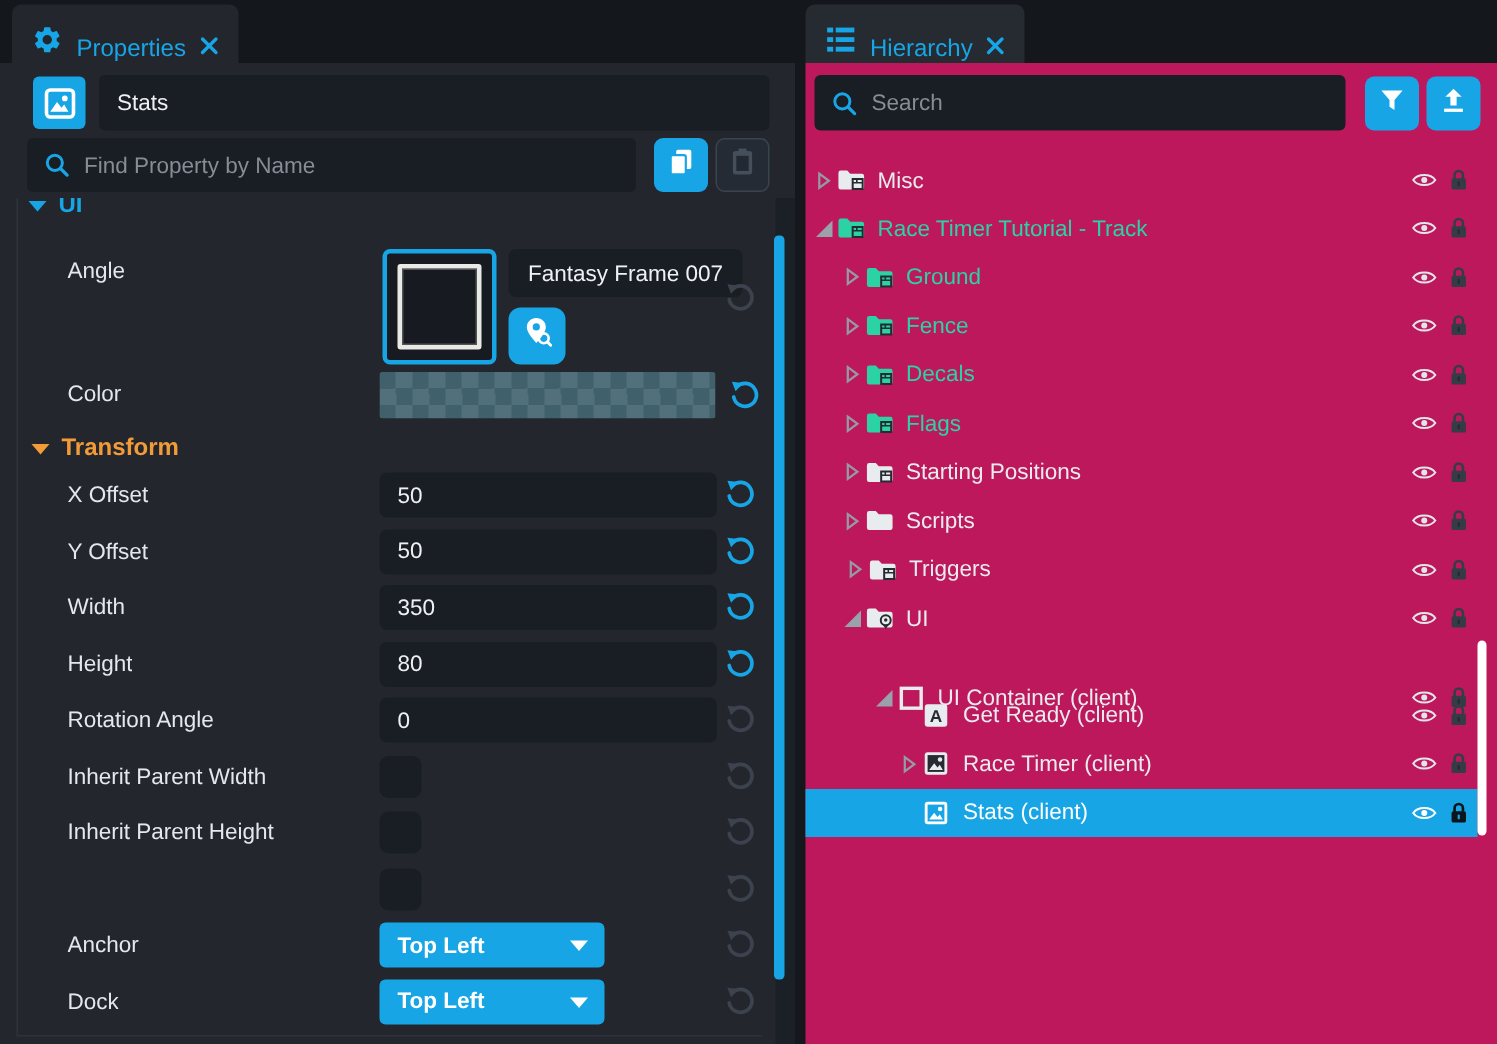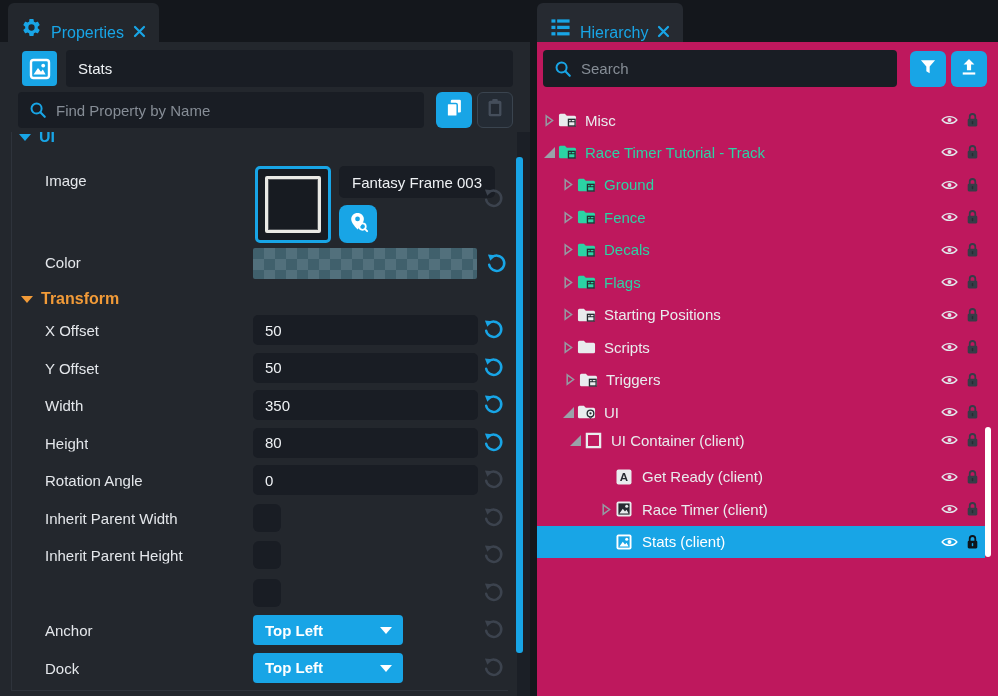--- a/index.html
+++ b/index.html
@@ -135,26 +135,26 @@
 
       <div class="pcontent">
         <div class="guide-v"></div>
         <div class="guide-h"></div>
 
         <div class="sect-head ui-head">
           <span class="tri-down"></span>
           <span>UI</span>
         </div>
 
-        <span class="plabel" style="position:absolute; left:45px; top:40px;">Image</span>
+        <span class="plabel" style="position:absolute; left:45px; top:40px;">Angle</span>
         <div class="img-preview">
             <div class="img-frame"></div>
           </div>
         <div class="asset-chip">
-            <span>Fantasy Frame 003</span>
+            <span>Fantasy Frame 007</span>
           </div>
         <div class="pick-btn">
           <span><svg width="23" height="23" viewBox="0 0 24 24">
                 <path d="M11 2 C7.2 2 4.4 4.8 4.4 8.3 C4.4 11.6 7.2 15 11 19.4 C14.8 15 17.6 11.6 17.6 8.3 C17.6 4.8 14.8 2 11 2 Z" fill="#fff"></path>
                 <circle cx="11" cy="8.3" r="2.5" fill="#18a5e6"></circle>
                 <circle cx="16.2" cy="16.2" r="3.4" fill="none" stroke="#fff" stroke-width="1.8"></circle>
                 <path d="M18.7 18.7 L21 21" stroke="#fff" stroke-width="2" stroke-linecap="round"></path>
               </svg></span>
         </div>
         <span class="reset" style="left:483px; top:56px;"><svg width="21" height="21" viewBox="0 0 22 22">
@@ -593,21 +593,21 @@
               </svg>
             </span>
     <span class="lockbox">
               <svg width="13" height="16" viewBox="0 0 16 20">
                 <path d="M4.5 9 V6 a3.5 3.5 0 0 1 7 0 V9" fill="none" stroke="#363c47" stroke-width="2.2"></path>
                 <rect x="2" y="8.5" width="12" height="9.5" rx="1.6" fill="#363c47"></rect>
                 <rect x="7.1" y="11.3" width="1.8" height="4" rx="0.8" fill="#262a31"></rect>
               </svg>
             </span>
           </div>
-          <div class="trow" style="top:382px; padding-left:30px">
+          <div class="trow" style="top:407px; padding-left:44px">
     <span class="arrowbox">
               <span class="exp"></span>
             </span>
     <span class="ticon">
               <svg width="17" height="17" viewBox="0 0 18 18">
                 <rect x="2" y="2" width="14" height="14" fill="none" stroke="#e9ecee" stroke-width="2.4"></rect>
               </svg>
             </span>
     <span class="tlabel" style="color:#e9ecee">UI Container (client)</span>
     <span class="eyebox">

